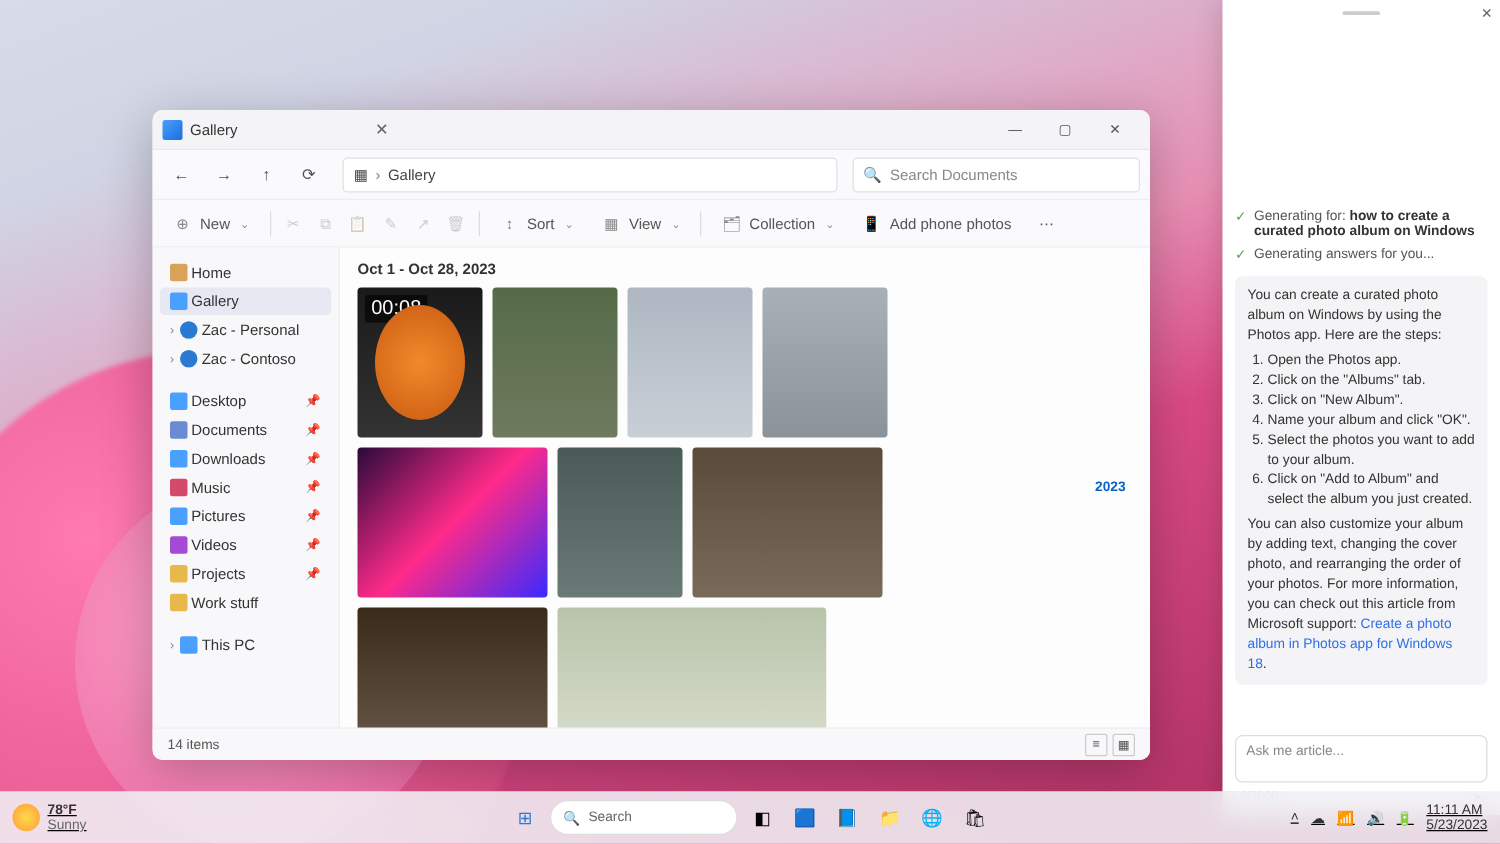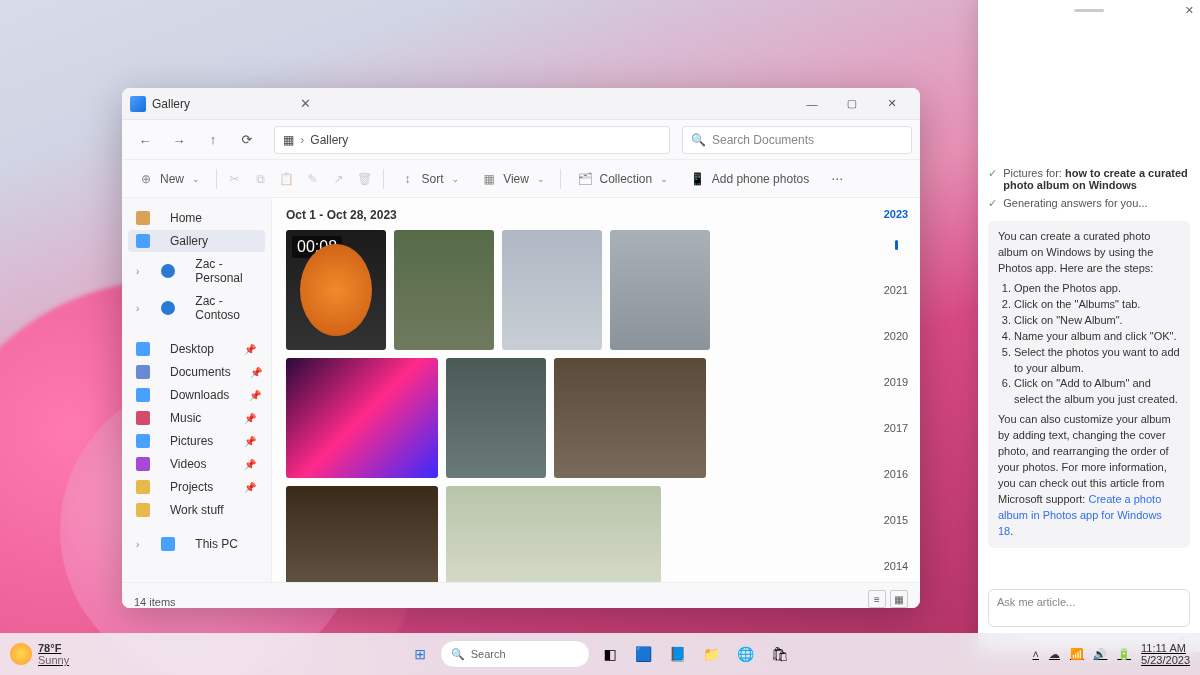--- a/index.html
+++ b/index.html
@@ -23,42 +23,42 @@
 
 .toolbar { height:38px; display:flex; align-items:center; gap:10px; padding:0 10px; border-bottom:1px solid #eee; font-size:12px; color:#555; background:#faf9fb;}
 .tool-group { display:flex; align-items:center; gap:6px; padding:4px 6px; border-radius:4px;}
 .tool-divider { width:1px; height:20px; background:#ddd; }
 .tool-icon { width:16px; height:16px; display:inline-flex; align-items:center; justify-content:center; color:#888;}
 .tool-icon.dim { opacity:0.4; }
 .chev { font-size:9px; color:#888; margin-left:2px;}
 
 .body-area { flex:1; display:flex; overflow:hidden; }
 .sidebar { width:150px; padding:8px 6px; font-size:12px; color:#333; background:#f8f8fa; border-right:1px solid #eee; overflow:hidden;}
-.side-item { display:flex; align-items:center; gap:20px; padding:4px 8px; border-radius:4px; margin:1px 0;}
+.side-item { display:flex; align-items:center; gap:3px; padding:4px 8px; border-radius:4px; margin:1px 0;}
 .side-item.selected { background:#e6e8f2; }
 .side-icon { width:14px; height:14px; border-radius:2px; flex-shrink:0; }
 .side-item .pin { margin-left:auto; color:#aaa; font-size:10px;}
 .side-chevron { color:#888; font-size:10px; margin-right:2px;}
 .side-sep { height:10px; }
 
 .content { flex:1; display:flex; overflow:hidden; }
 .gallery-main { flex:1; padding:10px 14px; overflow:hidden; }
 .date-header { font-size:12px; color:#333; font-weight:600; max-width:120px; line-height:1.3; margin-bottom:6px;}
 .grid { display:flex; flex-wrap:wrap; gap:8px; }
 .thumb { width:100px; height:120px; border-radius:3px; position:relative; background:#ccc; }
 .thumb.wide { width:152px; }
 .thumb.xwide { width:215px; }
 .badge { position:absolute; top:6px; left:6px; background:rgba(0,0,0,0.6); color:#fff; font-size:16px; padding:2px 5px; border-radius:2px;}
 
-.year-rail { width:48px; padding:10px 4px; font-size:11px; color:#555; display:flex; flex-direction:column; align-items:center; gap:34px;}
+.year-rail { width:48px; padding:10px 4px; font-size:11px; color:#555; display:flex; flex-direction:row; align-items:center; gap:34px;}
 .year-rail .year { text-align:center; }
 .year-rail .year.active { color:#0a63c9; font-weight:600;}
 .year-rail .marker { width:3px; height:14px; background:#0a63c9; border-radius:2px; margin-top:-14px;}
 
-.statusbar { height:26px; border-top:1px solid #eee; display:flex; align-items:flex-end; padding:0 12px; font-size:11px; color:#555; background:#f8f8fa;}
+.statusbar { height:26px; border-top:1px solid #eee; display:flex; align-items:center; padding:0 12px; font-size:11px; color:#555; background:#f8f8fa;}
 .statusbar .spacer{flex:1;}
 .view-toggle { width:18px; height:18px; border:1px solid #ccc; margin-left:4px; border-radius:2px; display:flex; align-items:center; justify-content:center; font-size:10px;}
 
 
 .copilot { position:absolute; right:0; top:0; width:222px; height:652px; background:#fff; box-shadow:-2px 0 20px rgba(0,0,0,0.15); display:flex; flex-direction:column; font-size:11px; color:#333;}
 .copilot-top { height:20px; display:flex; justify-content:flex-end; align-items:center; padding:0 6px; gap:10px;}
 .copilot-top .dash{ color:#aaa; position:absolute; left:50%; transform:translateX(-50%); letter-spacing:-2px; width:30px; height:3px; background:#ccc; border-radius:2px;}
 .copilot-body { flex:1; padding:4px 10px 0 10px; overflow:hidden; display:flex; flex-direction:column;}
 .user-bubble { align-self:flex-end; background:#2f6fe8; color:#fff; padding:6px 10px; border-radius:6px; font-size:11px; max-width:190px; margin:8px 0 10px 0;}
 .status-line { display:flex; gap:6px; margin:3px 0; color:#555;}
@@ -274,21 +274,21 @@
 
 <div class="copilot">
   <div class="copilot-top">
     <div class="dash"></div>
     <span style="color:#666">✕</span>
   </div>
   <div class="copilot-body">
     <div style="flex:0 0 140px"></div>
     <div class="status-line">
         <span class="chk">✓</span>
-        <span><span>Pictures for:</span> <b>how to create a curated photo album on Windows</b></span>
+        <span><span>Generating for:</span> <b>how to create a curated photo album on Windows</b></span>
       </div>
     <div class="status-line">
         <span class="chk">✓</span>
         <span>Generating answers for you...</span>
       </div>
     <div class="answer">
       <div>You can create a curated photo album on Windows by using the Photos app. Here are the steps:</div>
       <ol>
         <li>Open the Photos app.</li>
         <li>Click on the "Albums" tab.</li>

